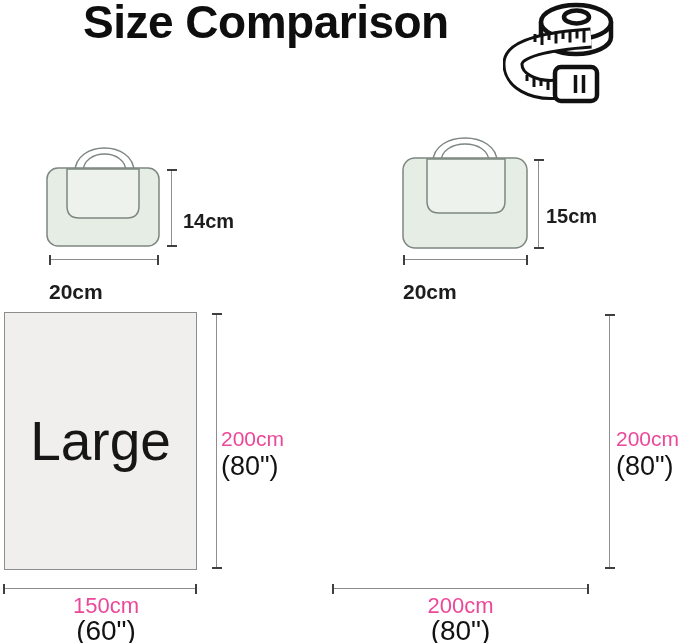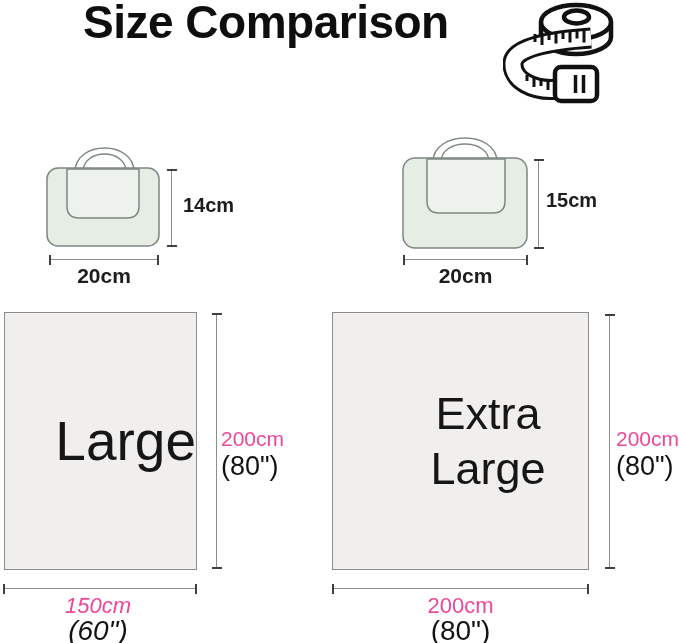--- a/index.html
+++ b/index.html
@@ -14,26 +14,26 @@
     letter-spacing:-0.5px;color:#0e0e0e;white-space:nowrap;
   }
   
   .dim-h{height:0;border-top:1.6px solid #8e8e8e;}
   .dim-h::before,.dim-h::after{content:"";position:absolute;top:-4.6px;width:1.8px;height:9.5px;background:#3f3f3f;}
   .dim-h::before{left:0;} .dim-h::after{right:0;}
   .dim-v{width:0;border-left:1.6px solid #8e8e8e;}
   .dim-v::before,.dim-v::after{content:"";position:absolute;left:-4.6px;width:9.5px;height:1.8px;background:#3f3f3f;}
   .dim-v::before{top:0;} .dim-v::after{bottom:0;}
   
-  .bag-dim{font-size:20px;font-weight:600;color:#1d1d1d;line-height:22px;white-space:nowrap;}
-  .bag-dim-w{text-align:center;font-size:21px;}
+  .bag-dim{font-size:20px;font-weight:600;color:#1d1d1d;line-height:22px;white-space:nowrap;margin-top:16px;}
+  .bag-dim-w{text-align:left;font-size:21px;}
   
   .panel{
     background:#f0efed;border:1.5px solid #8d8d8d;box-sizing:border-box;
-    display:flex;align-items:center;justify-content:flex-end;
+    display:flex;align-items:center;justify-content:center;
   }
   .panel-label{
     font-size:55px;line-height:58px;font-weight:400;color:#161616;text-align:center;
   }
   .panel-label.xl{font-size:45px;line-height:55px;width:200px;}
   
   .side-labels{white-space:nowrap;}
   .cm-label{font-size:21px;line-height:24px;font-weight:400;color:#ec4899;}
   .inch-label{font-size:27px;line-height:30px;font-weight:400;color:#121212;}
   .bottom-labels{text-align:center;}
@@ -104,28 +104,25 @@
 
   <div class="abs panel" style="left:4px;top:312px;width:193px;height:258px;">
     <div class="panel-label">Large</div>
   </div>
   <div class="abs dim-v" style="left:216px;top:313px;height:256px;"></div>
   <div class="abs side-labels" style="left:221px;top:427px;">
     <div class="cm-label">200cm</div>
     <div class="inch-label">(80")</div>
   </div>
   <div class="abs dim-h" style="left:3px;top:588px;width:194px;"></div>
-  <div class="abs bottom-labels" style="left:1px;top:594px;width:194px;font-style:italic;">
+  <div class="abs bottom-labels" style="left:9px;top:594px;width:194px;">
     <div class="cm-label">150cm</div>
     <div class="inch-label">(60")</div>
   </div>
 
-  <div class="abs panel" style="left:332px;top:312px;width:257px;height:258px;">
-    <div class="panel-label xl">Extra Large</div>
-  </div>
   <div class="abs dim-v" style="left:609px;top:314px;height:255px;"></div>
   <div class="abs side-labels" style="left:616px;top:427px;">
     <div class="cm-label">200cm</div>
     <div class="inch-label">(80")</div>
   </div>
   <div class="abs dim-h" style="left:332px;top:588px;width:257px;"></div>
   <div class="abs bottom-labels" style="left:332px;top:594px;width:257px;">
     <div class="cm-label">200cm</div>
     <div class="inch-label">(80")</div>
   </div>

